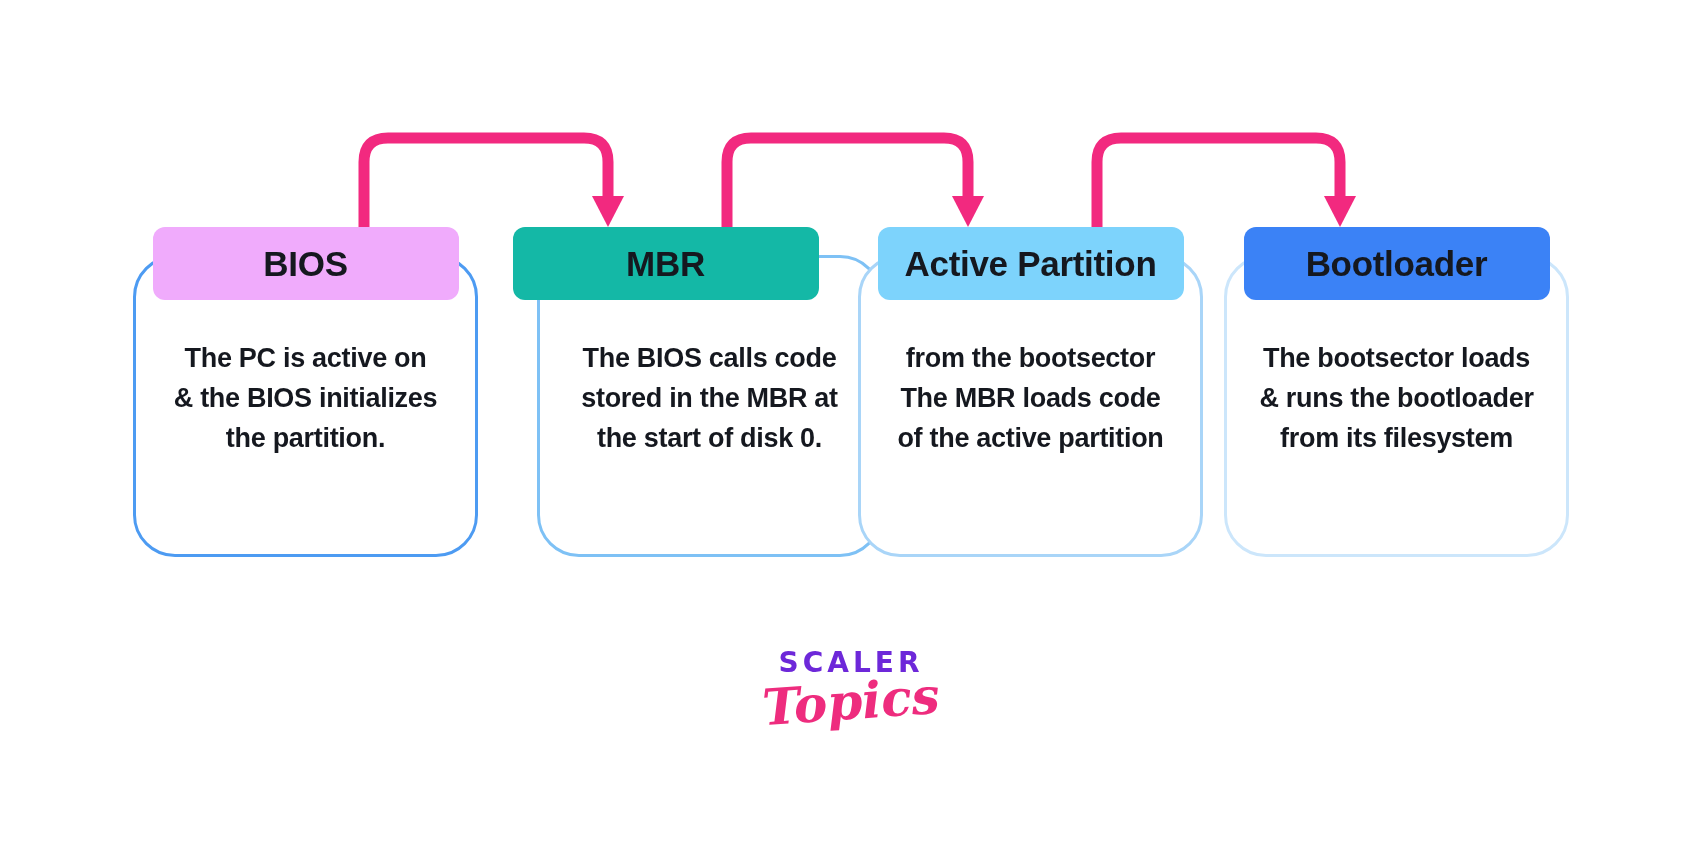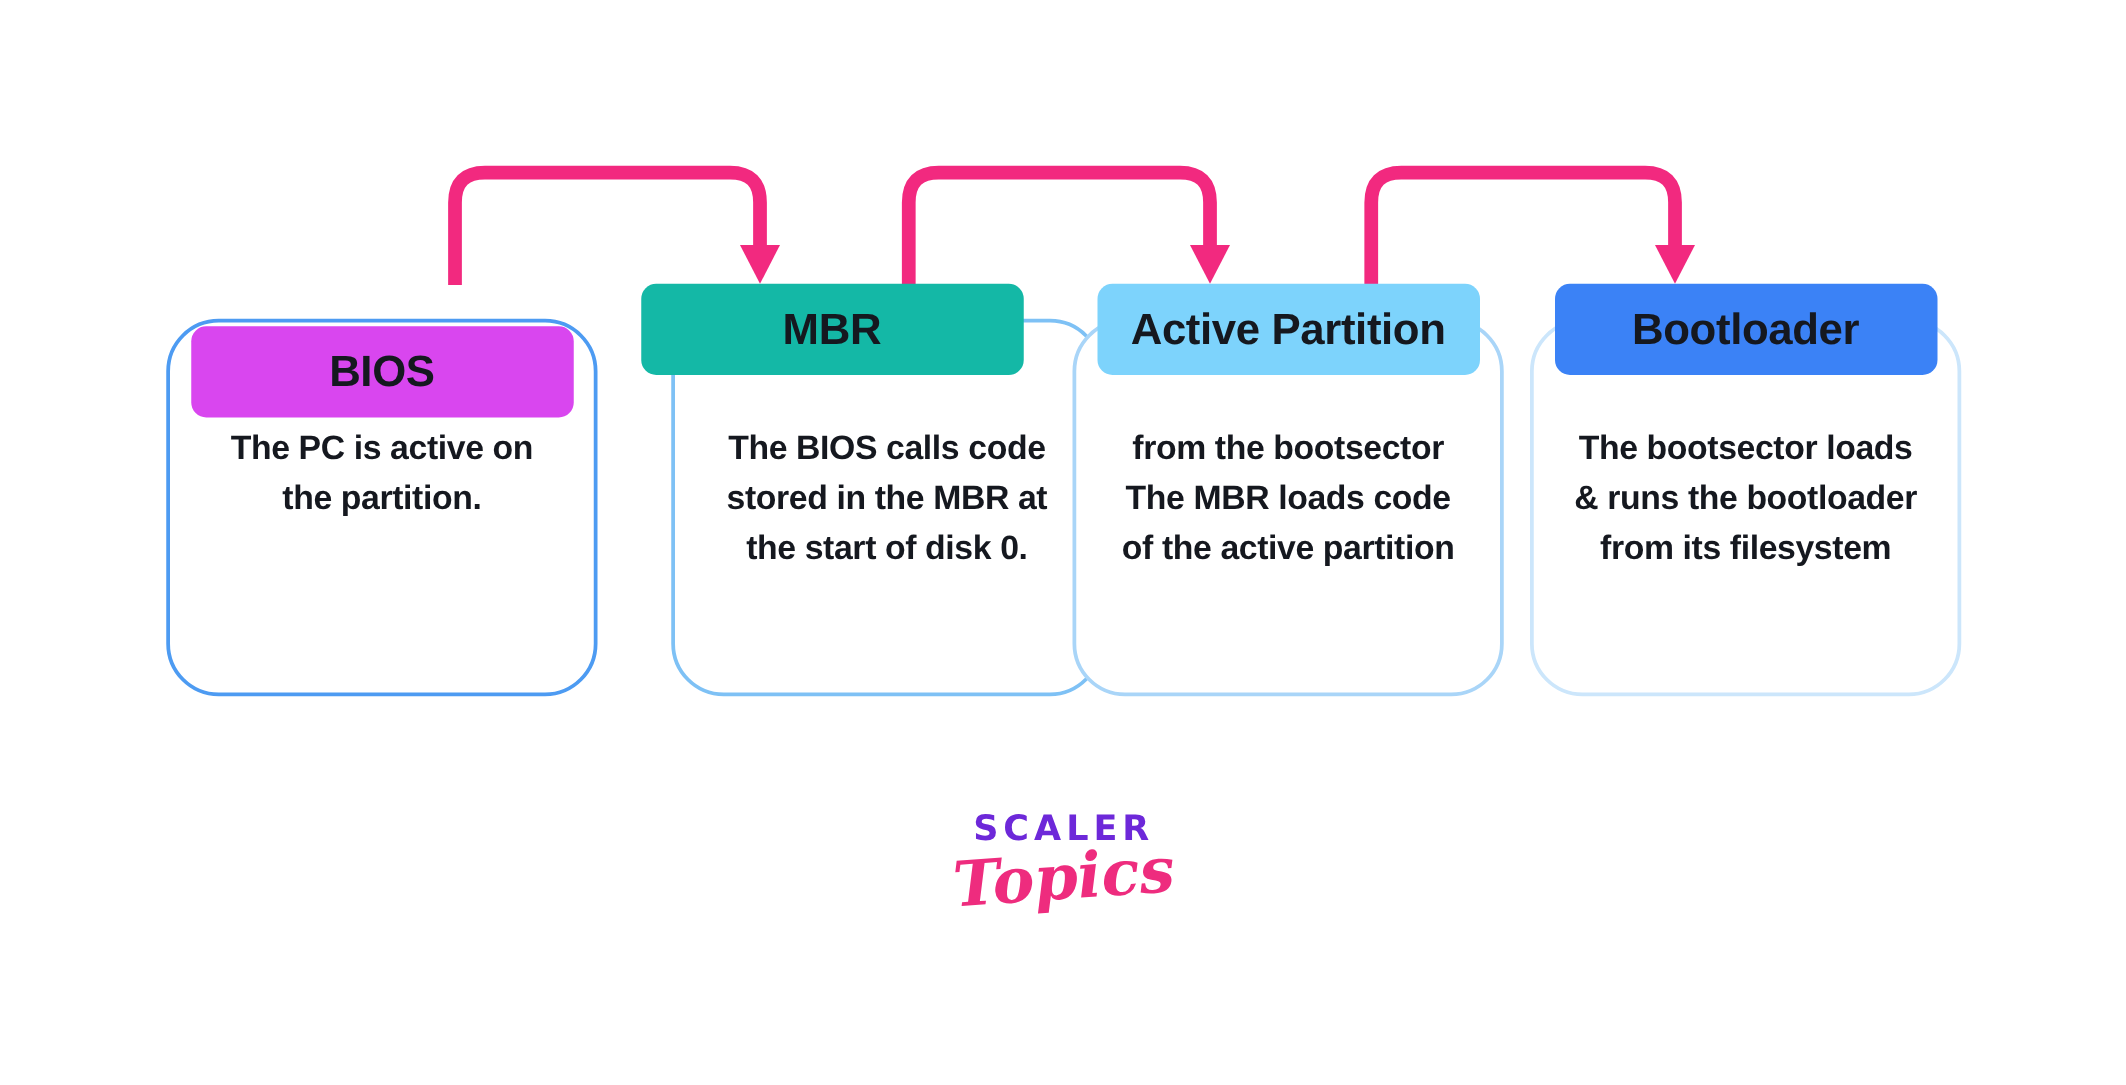--- a/index.html
+++ b/index.html
@@ -109,24 +109,25 @@
     <polygon class="arrow-head" points="952,196 984,196 968,227" fill="#F2297F"></polygon>
 
     <path class="arrow-line" d="M 1097 228 V 162 Q 1097 138 1121 138 H 1316 Q 1340 138 1340 162 V 198" stroke="#F2297F"></path>
     <polygon class="arrow-head" points="1324,196 1356,196 1340,227" fill="#F2297F"></polygon>
   </svg>
 
   <div class="box" style="left:133px">
     <div class="box-body" style="border-color: rgb(77, 155, 242);">
       <div class="box-text">
         <div>The PC is active on</div>
+        <div>&amp; the BIOS initializes</div>
         <div>the partition.</div>
       </div>
     </div>
-    <div class="box-header" style="background: #d946ef; margin-top: 34px;">
+    <div class="box-header" style="background: #f0abfc;">
       <span class="box-title">BIOS</span>
     </div>
   </div>
 
   <div class="box" style="left:493px">
     <div class="box-body" style="border-color: rgb(126, 193, 245); margin-left: 44px;">
       <div class="box-text">
         <div>The BIOS calls code</div>
         <div>stored in the MBR at</div>
         <div>the start of disk 0.</div>

